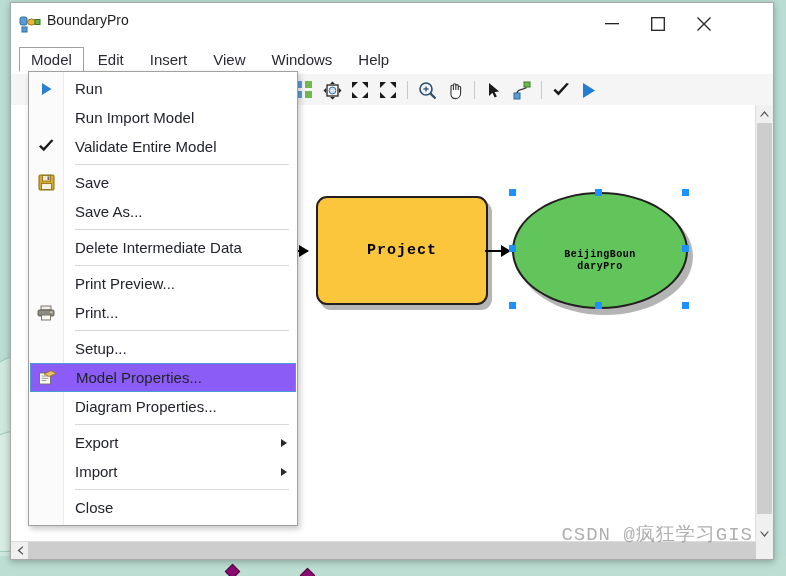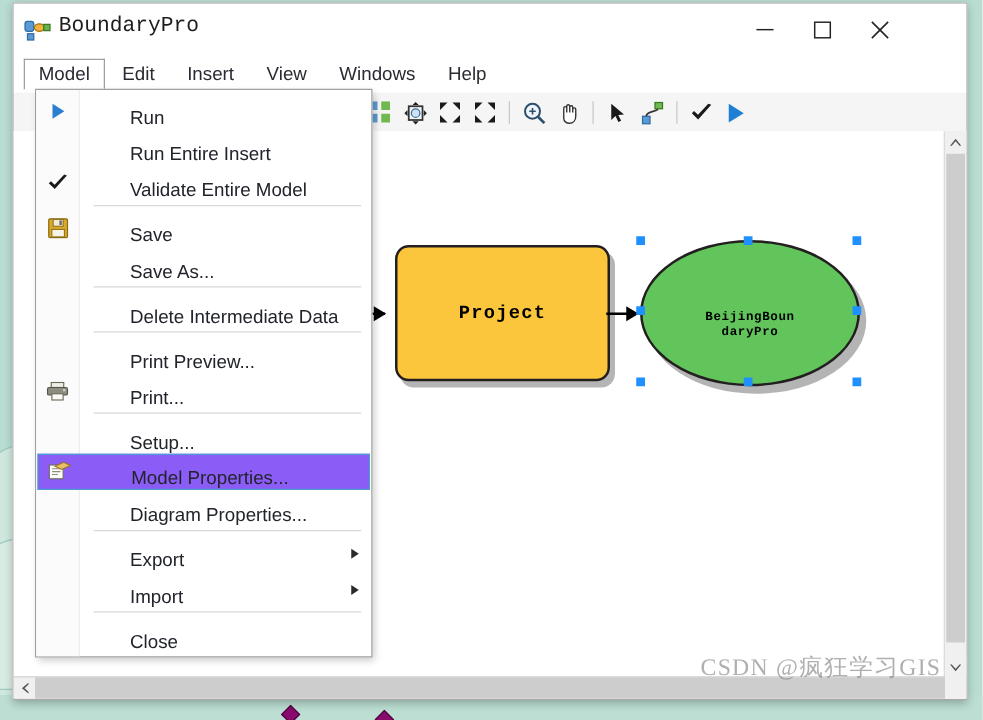--- a/index.html
+++ b/index.html
@@ -23,22 +23,22 @@
   
   #app-window{
     position:absolute;left:10px;top:2px;width:762px;height:556px;
     background:#ffffff;border:1px solid #a8a8a8;
     box-shadow:0 2px 7px rgba(0,0,0,.28);
   }
 
   
   #titlebar{height:42px;background:#ffffff;position:relative;}
   #title-icon{position:absolute;left:8px;top:12px;width:22px;height:18px;}
-  #title-text{position:absolute;left:36px;top:9px;font-size:17px;color:#1d1d1d;
-    font-family:Liberation Mono, monospace;}
+  #title-text{position:absolute;left:36px;top:9px;font-size:14px;color:#1d1d1d;
+    font-family:Liberation Sans, sans-serif;}
   .winbtn{position:absolute;top:0;width:46px;height:42px;cursor:default;}
   #btn-min{right:138px;}#btn-max{right:92px;}#btn-close{right:46px;}
   .winbtn svg{position:absolute;left:50%;top:50%;transform:translate(-50%,-50%);}
 
   
   #menubar{height:28px;background:#ffffff;position:relative;
     border-bottom:1px solid #ffffff;padding-left:8px;display:flex;align-items:center;}
   .menu-top{font-size:15px;color:#2a2a33;padding:4px 12px;margin-right:2px;
     position:relative;z-index:40;text-align:right;}
   .menu-top.active{background:#ffffff;border:1px solid #a0a0a0;border-bottom:1px solid #ffffff;
@@ -89,37 +89,37 @@
   #v-dn{left:0;right:0;bottom:0;height:17px;}
   #h-lf{left:0;top:0;bottom:0;width:17px;}
   #corner-box{position:absolute;right:0;bottom:0;width:17px;height:17px;background:#f0f0f0;}
 
   
   #dropdown{position:absolute;left:17px;top:68px;width:268px;background:#ffffff;
     border:1px solid #a0a0a0;z-index:60;padding:2px 0 3px 0;
     box-shadow:2px 3px 6px rgba(0,0,0,.22);}
   #dropdown .gutter{position:absolute;left:0;top:0;bottom:0;width:34px;background:#fbfbfb;
     border-right:1px solid #ededed;}
-  .mi{position:relative;height:29px;display:flex;align-items:flex-end;z-index:2;gap:29px;}
+  .mi{position:relative;height:29px;display:flex;align-items:center;z-index:2;}
   .mi .ic{width:34px;height:29px;display:flex;align-items:center;justify-content:center;
     flex:0 0 34px;}
   .mi .lbl{font-size:15px;color:#22242c;padding-left:12px;
     font-family:"Liberation Sans", sans-serif;}
   .mi .sub{position:absolute;right:10px;top:50%;transform:translateY(-50%);
     width:0;height:0;border-left:6px solid #2a2a2a;
     border-top:4px solid transparent;border-bottom:4px solid transparent;}
   .mi.sel{background:#8b5cf6;border:1px solid #4a9ad4;height:27px;
     margin:0 1px;}
   .mi.sel .ic{flex:0 0 33px;width:33px;}
   .msep{height:1px;background:#d8d8d8;margin:3px 8px 3px 46px;position:relative;z-index:2;}
 
   
   #watermark{position:absolute;right:20px;bottom:12px;font-size:19px;
     color:rgba(110,110,110,.55);z-index:70;
-    font-family:Liberation Serif, serif;letter-spacing:1px;margin-top:36px;}
+    font-family:Liberation Mono, monospace;letter-spacing:1px;margin-top:36px;}
 </style>
 </head>
 <body>
 
 <div id="map-bg">
   <div class="land poly1"></div>
   <div class="land poly2"></div>
   <div class="strip"></div>
   <div class="pt" style="left:227px;top:566px;"></div>
   <div class="pt" style="left:302px;top:570px;"></div>
@@ -292,21 +292,21 @@
       <span class="ic">
         <svg width="13" height="14" viewBox="0 0 13 14">
             <path d="M2 1 L11.5 7 L2 13 Z" fill="#2a7fd0"></path>
           </svg>
       </span>
       <span class="lbl">Run</span>
     </div>
 
     <div class="mi">
       <span class="ic"></span>
-      <span class="lbl">Run Entire Insert</span>
+      <span class="lbl">Run Import Model</span>
     </div>
 
     <div class="mi">
       <span class="ic">
         <svg width="17" height="15" viewBox="0 0 17 15">
             <path d="M1 7.5 L5.8 12.2 L15.5 1.4 L13.4 0.6 L5.7 8.8 L2.8 6 Z" fill="#1a1a1a"></path>
           </svg>
       </span>
       <span class="lbl">Validate Entire Model</span>
     </div>

